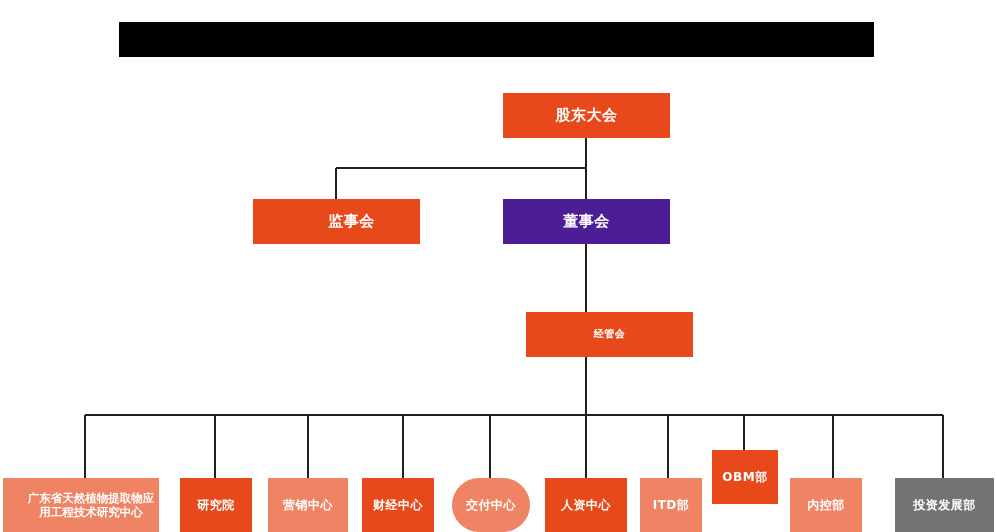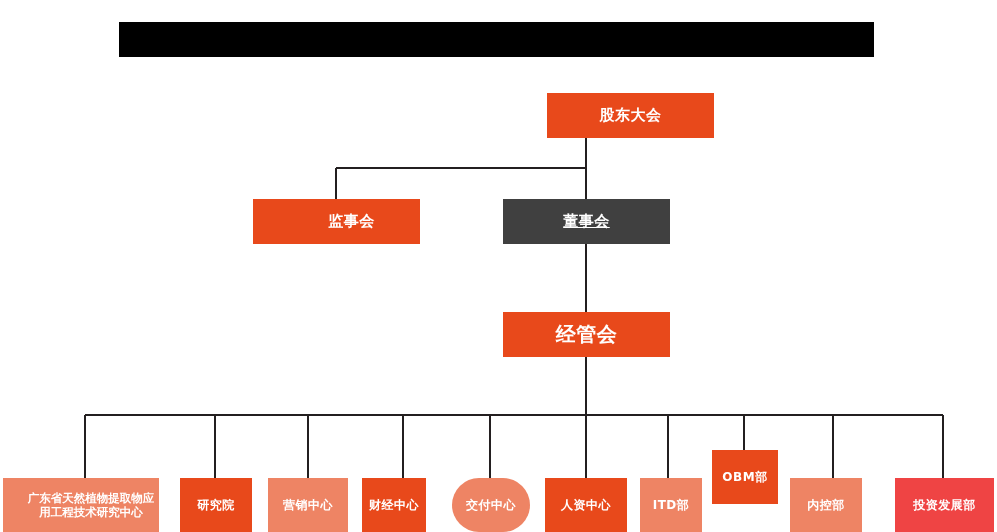--- a/index.html
+++ b/index.html
@@ -29,23 +29,23 @@
     justify-content: center;
     text-align: center;
     color: #ffffff;
     font-weight: bold;
     line-height: 1.25;
     letter-spacing: 0.5px;
     white-space: pre-line;
   }
   .node.dark  { background: #E8491B; }
   .node.light { background: #EE8464; }
-  .node.lvl1 { font-size: 15px; margin-left: 44px; }
+  .node.lvl1 { font-size: 15px; }
   .node.lvl2 { font-size: 15px; }
-  .node.lvl3 { font-size: 20px; }
+  .node.lvl3 { font-size: 10px; margin-left: 23px; }
   .node.leaf { font-size: 12px; }
   .node.leaf.small { font-size: 11.5px; letter-spacing: 0px; padding-left: 20px; }
   .conn {
     position: absolute;
     background: #231F20;
   }
   .conn.v { width: 2px; }
   .conn.h { height: 2px; }
 </style>
 </head>
@@ -70,28 +70,28 @@
       <div class="conn v" style="left: 585px; top: 415px; height: 63px; background: rgb(35, 31, 32);"></div>
       <div class="conn v" style="left: 667px; top: 415px; height: 63px; background: rgb(35, 31, 32);"></div>
       <div class="conn v" style="left: 743px; top: 415px; height: 63px; background: rgb(35, 31, 32);"></div>
       <div class="conn v" style="left: 832px; top: 415px; height: 63px; background: rgb(35, 31, 32);"></div>
       <div class="conn v" style="left: 942px; top: 415px; height: 63px; background: rgb(35, 31, 32);"></div>
     </div>
 
   <div id="node-layer">
       <div class="node lvl1 dark" style="left: 503px; top: 93px; width: 167px; height: 45px; background: rgb(232, 73, 27); color: rgb(255, 255, 255);"><span>股东大会</span></div>
       <div class="node lvl2 dark" style="left: 253px; top: 199px; width: 167px; height: 45px; background: rgb(232, 73, 27); color: rgb(255, 255, 255); padding-left: 30px;"><span>监事会</span></div>
-      <div class="node lvl2 light" style="left: 503px; top: 199px; width: 167px; height: 45px; background: #404040; color: rgb(255, 255, 255); text-decoration: underline;"><span>董事会</span></div>
+      <div class="node lvl2 light" style="left: 503px; top: 199px; width: 167px; height: 45px; background: #4c1d95; color: rgb(255, 255, 255);"><span>董事会</span></div>
       <div class="node lvl3 dark" style="left: 503px; top: 312px; width: 167px; height: 45px; background: rgb(232, 73, 27); color: rgb(255, 255, 255);"><span>经管会</span></div>
       <div class="node leaf light small" style="left: 3px; top: 478px; width: 156px; height: 54px; background: rgb(238, 132, 100); color: rgb(255, 255, 255);"><span>广东省天然植物提取物应
 用工程技术研究中心</span></div>
       <div class="node leaf dark" style="left: 180px; top: 478px; width: 72px; height: 54px; background: rgb(232, 73, 27); color: rgb(255, 255, 255);"><span>研究院</span></div>
       <div class="node leaf light" style="left: 268px; top: 478px; width: 80px; height: 54px; background: rgb(238, 132, 100); color: rgb(255, 255, 255);"><span>营销中心</span></div>
-      <div class="node leaf dark" style="left: 362px; top: 478px; width: 64px; height: 54px; background: rgb(232, 73, 27); color: rgb(255, 255, 255);"><span>财经中心</span></div>
+      <div class="node leaf dark" style="left: 362px; top: 478px; width: 72px; height: 54px; background: rgb(232, 73, 27); color: rgb(255, 255, 255);"><span>财经中心</span></div>
       <div class="node leaf light" style="left: 452px; top: 478px; width: 78px; height: 54px; background: rgb(238, 132, 100); color: rgb(255, 255, 255); border-radius: 27px;"><span>交付中心</span></div>
       <div class="node leaf dark" style="left: 545px; top: 478px; width: 82px; height: 54px; background: rgb(232, 73, 27); color: rgb(255, 255, 255);"><span>人资中心</span></div>
       <div class="node leaf light" style="left: 640px; top: 478px; width: 62px; height: 54px; background: rgb(238, 132, 100); color: rgb(255, 255, 255);"><span>ITD部</span></div>
       <div class="node leaf dark" style="left: 712px; top: 450px; width: 66px; height: 54px; background: rgb(232, 73, 27); color: rgb(255, 255, 255);"><span>OBM部</span></div>
       <div class="node leaf light" style="left: 790px; top: 478px; width: 72px; height: 54px; background: rgb(238, 132, 100); color: rgb(255, 255, 255);"><span>内控部</span></div>
-      <div class="node leaf dark" style="left: 895px; top: 478px; width: 99px; height: 54px; background: #ef4444; color: rgb(255, 255, 255);"><span>投资发展部</span></div>
+      <div class="node leaf dark" style="left: 895px; top: 478px; width: 99px; height: 54px; background: #737373; color: rgb(255, 255, 255);"><span>投资发展部</span></div>
     </div>
 
 </div>
 
 </body></html>

